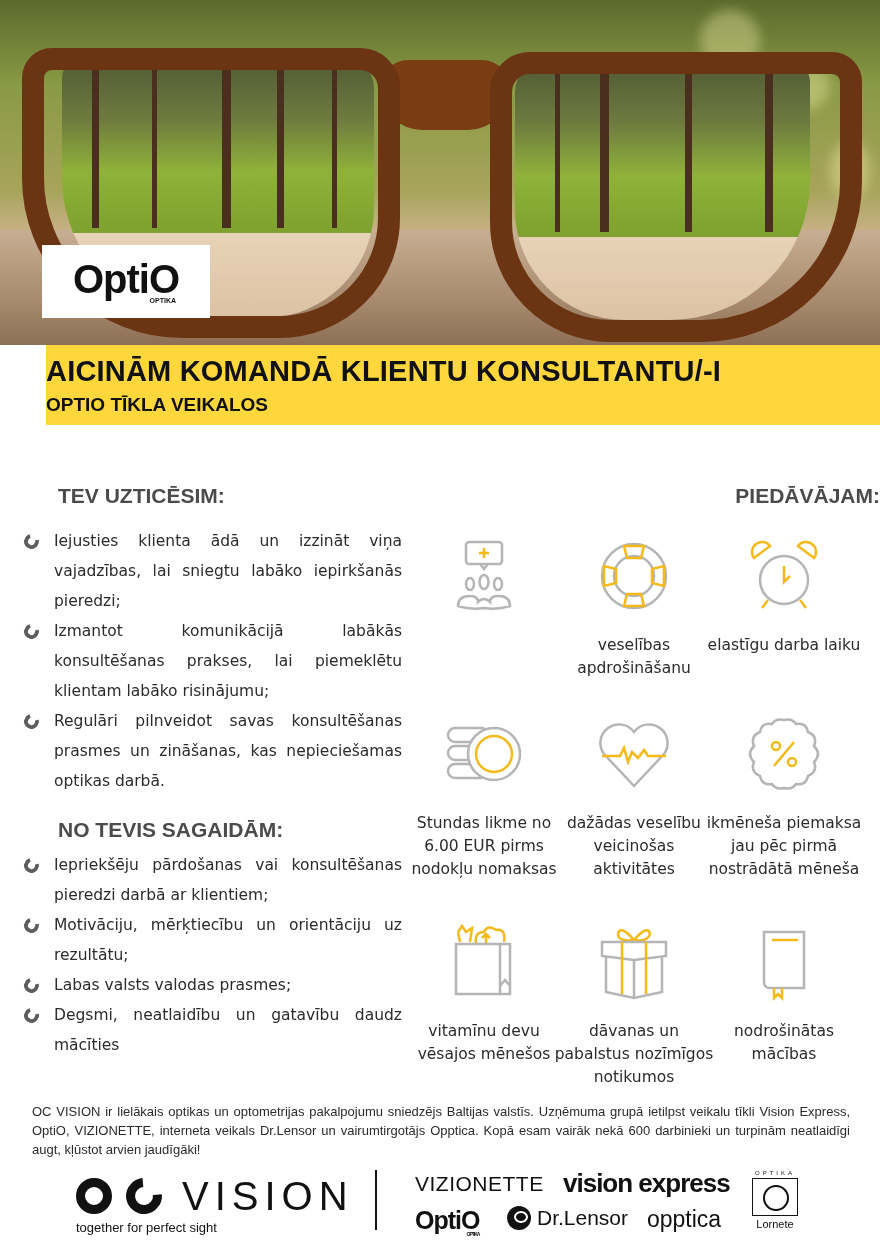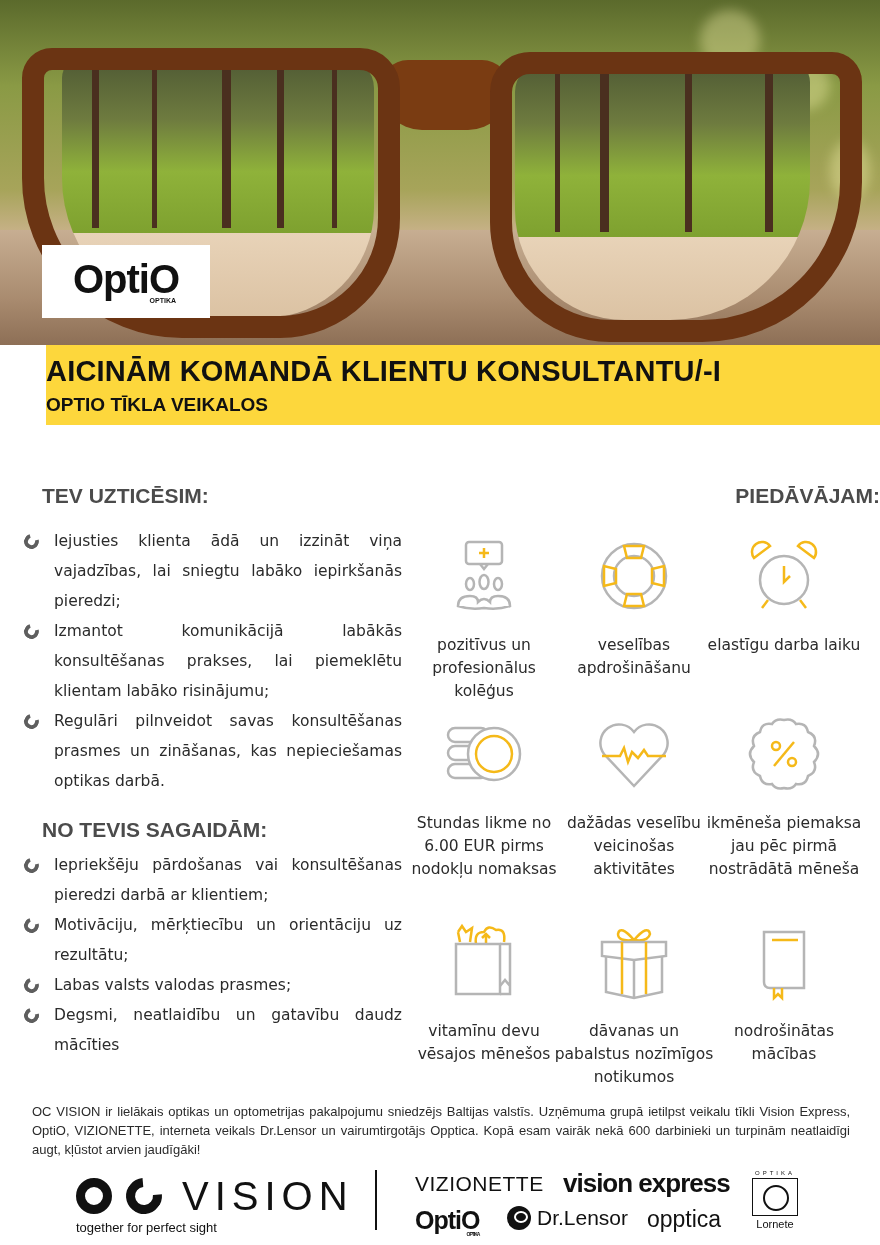--- a/index.html
+++ b/index.html
@@ -31,21 +31,21 @@
   .optio-badge .sub { font-family: "Liberation Sans", sans-serif; font-weight: 700; font-size: 7px; color: #111; align-self: flex-end; margin-right: 34px; margin-top: -2px; }
 
   
   .banner { position: absolute; left: 0; top: 345px; width: 880px; height: 80px; background: #fdd73c;
     display: flex; flex-direction: column; justify-content: center; margin-left: 46px; }
   .banner .title { font-family: "Liberation Sans", sans-serif; font-weight: 700; font-size: 29px; color: #111; letter-spacing: 0.2px; }
   .banner .subtitle { font-family: "Liberation Sans", sans-serif; font-weight: 700; font-size: 19px; color: #111; margin-top: 6px; }
 
   
   .left-col { position: absolute; left: 24px; top: 484px; width: 378px; }
-  .section-title { font-family: "Liberation Sans", sans-serif; font-weight: 700; font-size: 21px; color: #4b4b4b; margin-left: 18px; }
+  .section-title { font-family: "Liberation Sans", sans-serif; font-weight: 700; font-size: 21px; color: #4b4b4b; margin-left: 34px; }
   .bullets { list-style: none; margin-top: 18px; }
   .bullets li { position: relative; padding-left: 30px; font-size: 15.5px; line-height: 30px; color: #2b2b2b; text-align: justify; text-align-last: left; }
   .bullets li .bicon { position: absolute; left: 0; top: 8px; width: 15px; height: 15px; border-radius: 50%;
     border: 4px solid #5e5e5e; border-top-color: transparent; transform: rotate(30deg); }
   .sec2 { margin-top: 22px; }
   .sec2 .bullets { margin-top: 8px; }
 
   
   .right-col { position: absolute; left: 404px; top: 484px; width: 476px; }
   .right-col .section-title { margin-left: 18px; text-align: right; }
@@ -147,21 +147,20 @@
     <div class="benefit" style="left:0;top:0">
       <svg class="icon" viewBox="0 0 80 80">
         <rect x="22" y="6" width="36" height="22" rx="3" fill="none" stroke="#b5b5b5" stroke-width="2.5"></rect>
         <path d="M36 28 L40 33 L44 28" fill="none" stroke="#b5b5b5" stroke-width="2.5"></path>
         <path d="M40 12 V22 M35 17 H45" stroke="#f5b919" stroke-width="2.5"></path>
         <ellipse cx="26" cy="48" rx="4" ry="6" fill="none" stroke="#b5b5b5" stroke-width="2.5"></ellipse>
         <ellipse cx="40" cy="46" rx="4.5" ry="7" fill="none" stroke="#b5b5b5" stroke-width="2.5"></ellipse>
         <ellipse cx="54" cy="48" rx="4" ry="6" fill="none" stroke="#b5b5b5" stroke-width="2.5"></ellipse>
         <path d="M14 70 Q14 60 26 60 Q34 60 34 66 Q40 60 46 66 Q46 60 54 60 Q66 60 66 70 Q54 74 40 72 Q26 74 14 70 Z" fill="none" stroke="#b5b5b5" stroke-width="2.5"></path>
       </svg>
-      <div class="label">pozitīvus un profesionālus kolēģus</div>
     </div>
 
     <div class="benefit" style="left:150px;top:0">
       <svg class="icon" viewBox="0 0 80 80">
         <circle cx="40" cy="40" r="32" fill="none" stroke="#b5b5b5" stroke-width="2.5"></circle>
         <circle cx="40" cy="40" r="20" fill="none" stroke="#b5b5b5" stroke-width="2.5"></circle>
         <path d="M30 10 L50 10 L47 22 L33 22 Z" fill="none" stroke="#f5b919" stroke-width="2.5"></path>
         <path d="M30 70 L50 70 L47 58 L33 58 Z" fill="none" stroke="#f5b919" stroke-width="2.5"></path>
         <path d="M10 30 L10 50 L22 47 L22 33 Z" fill="none" stroke="#f5b919" stroke-width="2.5"></path>
         <path d="M70 30 L70 50 L58 47 L58 33 Z" fill="none" stroke="#f5b919" stroke-width="2.5"></path>

